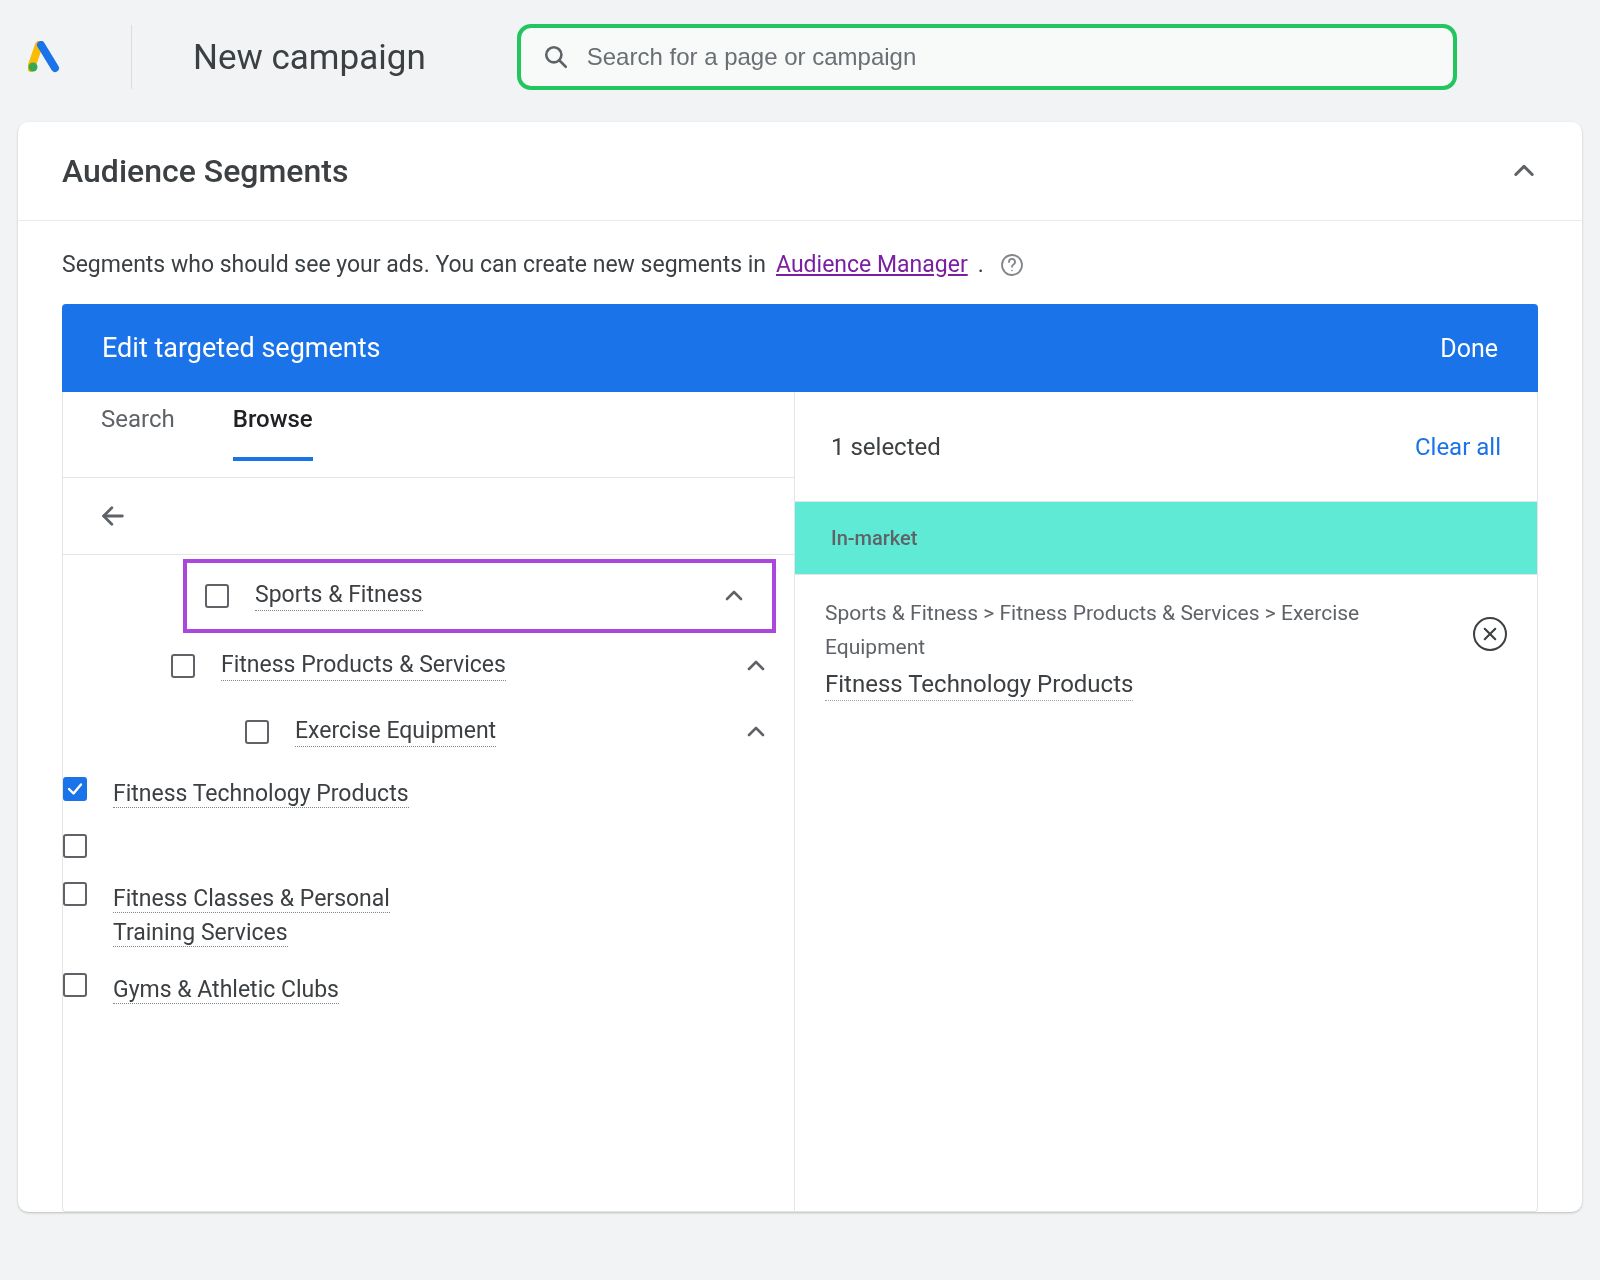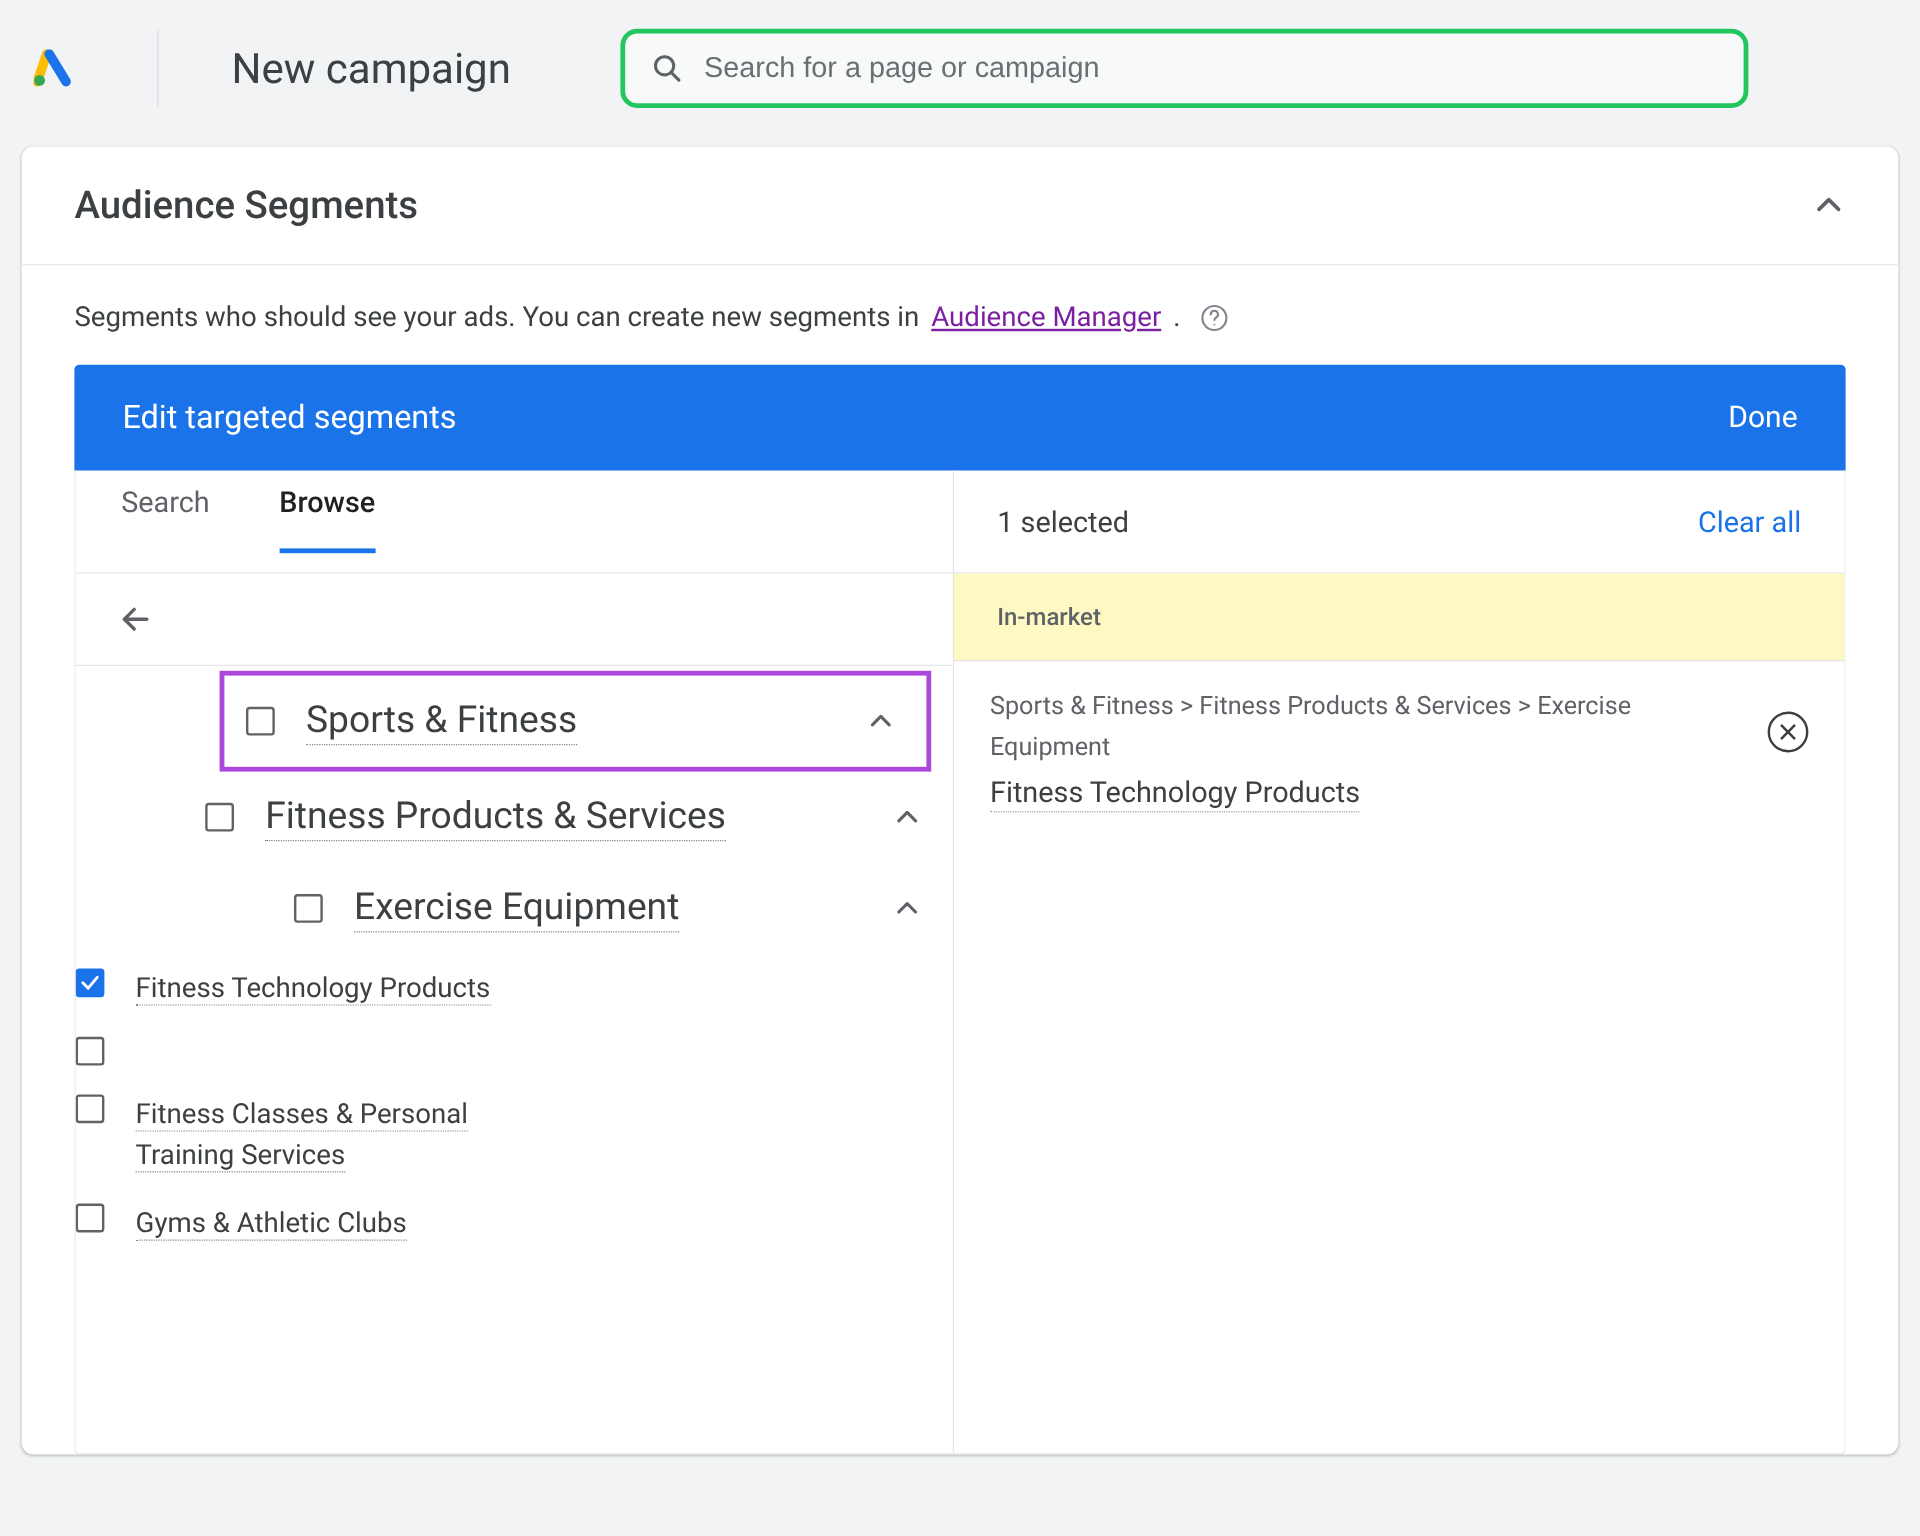--- a/index.html
+++ b/index.html
@@ -159,21 +159,21 @@
   }
 
   .tree {
     padding: 0 0 10px 0;
     overflow: hidden;
   }
   .tree-row {
     display: flex;
     align-items: center;
     padding: 18px 26px 18px 0;
-    font-size: 31px;
+    font-size: 23px;
   }
   .tree-row .lbl {
     border-bottom: 1px dotted #80868b;
     padding-bottom: 2px;
     color: #3c4043;
   }
   .tree-row .spacer { flex: 1; }
   .chk {
     width: 24px;
     height: 24px;
@@ -198,29 +198,29 @@
     border: 4px solid #ab47dc;
     margin: 4px 18px 0 120px;
   }
   .highlight-box .tree-row { padding-left: 18px; }
 
   .sel-header {
     display: flex;
     align-items: center;
     justify-content: space-between;
     padding: 0 36px;
-    height: 86px;
+    height: 110px;
     border-bottom: 1px solid #e4e5e7;
     font-size: 24px;
   }
   .sel-count { color: #3c4043; }
   .clear-all { color: #1a73e8; cursor: pointer; }
 
   .inmarket-band {
-    background: #fef9c3;
+    background: #5eead4;
     padding: 24px 36px;
     border-bottom: 1px solid #e4e5e7;
     font-size: 20px;
     font-weight: 500;
     color: #5f6368;
   }
 
   .selected-item {
     padding: 22px 30px;
     display: flex;

